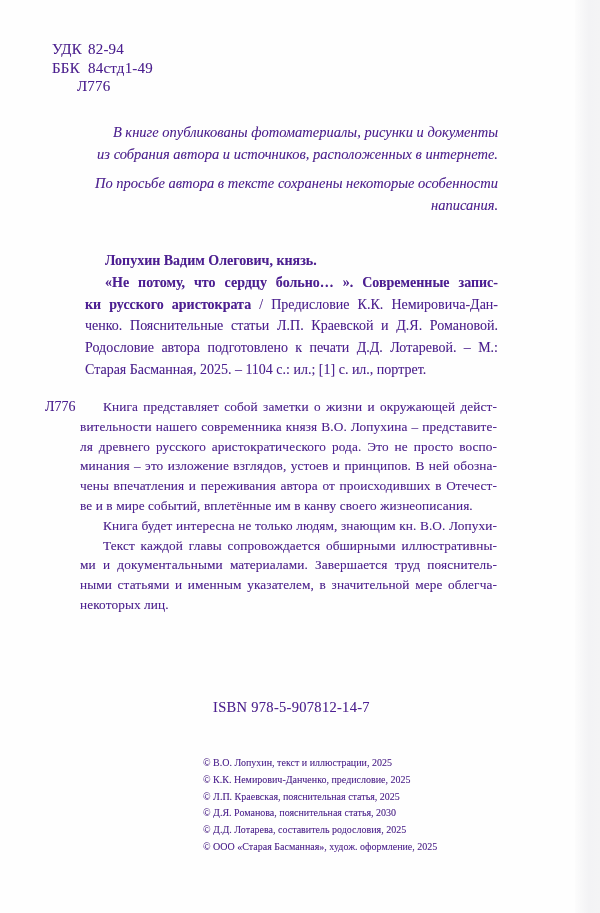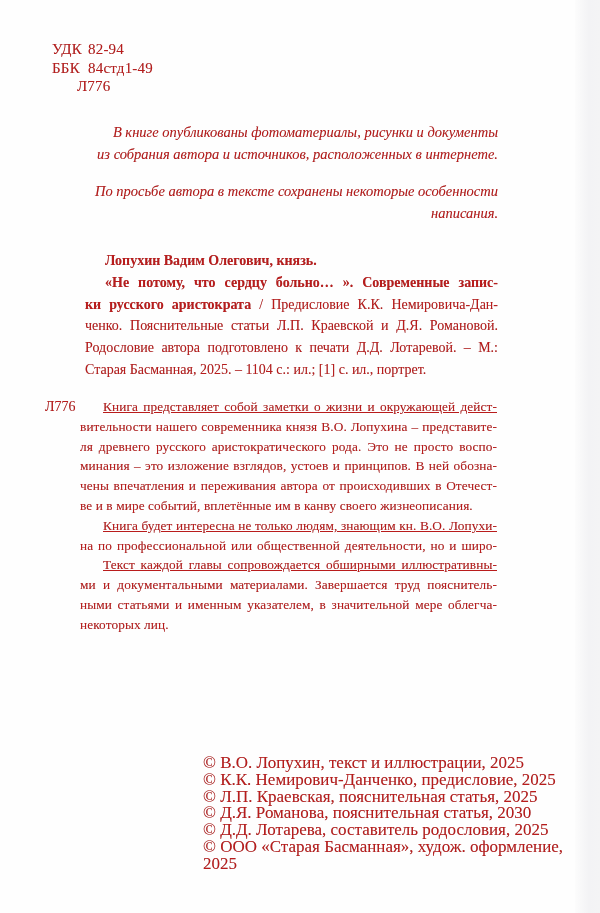--- a/index.html
+++ b/index.html
@@ -2,21 +2,21 @@
 <html><head>
 <meta charset="utf-8">
 <style>
   html, body { margin: 0; padding: 0; background: #ffffff; }
   .page {
     position: relative;
     width: 600px;
     height: 913px;
     background: #fefefe;
     font-family: "Liberation Serif", serif;
-    color: #b91c1c;
+    color: #4c1d95;
     overflow: hidden;
     text-shadow: 0 0 0.6px rgba(62,58,53,0.35);
   }
   .edge-strip {
     position: absolute;
     top: 0; right: 0;
     width: 25px; height: 913px;
     background: linear-gradient(90deg, #fcfcfc 0%, #f3f3f5 55%, #f4f4f5 100%);
   }
 
@@ -35,21 +35,21 @@
   
   .notes {
     position: absolute;
     left: 85px; width: 413px;
     text-align: right;
     font-style: italic;
     font-size: 14.5px;
     line-height: 22px;
   }
   .note1 { top: 121px; }
-  .note2 { top: 180px; }
+  .note2 { top: 172px; }
 
   
   .bib {
     position: absolute;
     left: 85px; top: 250px;
     width: 413px;
     font-size: 14px;
     line-height: 21.8px;
   }
   .bold { font-weight: bold; }
@@ -64,37 +64,37 @@
     line-height: 19.8px;
   }
   .annotation {
     position: absolute;
     left: 80px; top: 397px;
     width: 417px;
     font-size: 13.3px;
     line-height: 19.8px;
     letter-spacing: 0.1px;
   }
-  .annotation .indent { text-indent: 23px; text-decoration: underline; }
+  .annotation .indent { text-indent: 23px; }
 
   
   .isbn {
     position: absolute;
     left: 85px; top: 699px;
     width: 413px;
     text-align: center;
     font-size: 14.5px;
     letter-spacing: 0.3px;
   }
 
   
   .copyrights {
     position: absolute;
     left: 203px; top: 755px;
-    font-size: 17px;
+    font-size: 10px;
     line-height: 16.8px;
   }
 </style>
 </head>
 <body>
 
 <div class="page">
 
   <div class="edge-strip"></div>
 
@@ -133,27 +133,27 @@
   <div class="ann-sign">Л776</div>
 
   <div class="annotation">
     <div class="indent j">Книга представляет собой заметки о жизни и окружающей дейст-</div>
     <div class="j">вительности нашего современника князя В.О. Лопухина – представите-</div>
     <div class="j">ля древнего русского аристократического рода. Это не просто воспо-</div>
     <div class="j">минания – это изложение взглядов, устоев и принципов. В ней обозна-</div>
     <div class="j">чены впечатления и переживания автора от происходивших в Отечест-</div>
     <div>ве и в мире событий, вплетённые им в канву своего жизнеописания.</div>
     <div class="indent j">Книга будет интересна не только людям, знающим кн. В.О. Лопухи-</div>
-    <div class="j">на по профессиональной или общественной деятельности, но и широ-</div>
     <div class="indent j">Текст каждой главы сопровождается обширными иллюстративны-</div>
     <div class="j">ми и документальными материалами.  Завершается труд пояснитель-</div>
     <div class="j">ными статьями и именным указателем, в значительной мере облегча-</div>
     <div>некоторых лиц.</div>
   </div>
 
+  <div class="isbn">ISBN 978-5-907812-14-7</div>
 
   <div class="copyrights">
     <div>© В.О. Лопухин, текст и иллюстрации, 2025</div>
     <div>© К.К. Немирович-Данченко, предисловие, 2025</div>
     <div>© Л.П. Краевская, пояснительная статья, 2025</div>
     <div>© Д.Я. Романова, пояснительная статья, 2030</div>
     <div>© Д.Д. Лотарева, составитель родословия, 2025</div>
     <div>© ООО «Старая Басманная», худож. оформление, 2025</div>
   </div>
 

